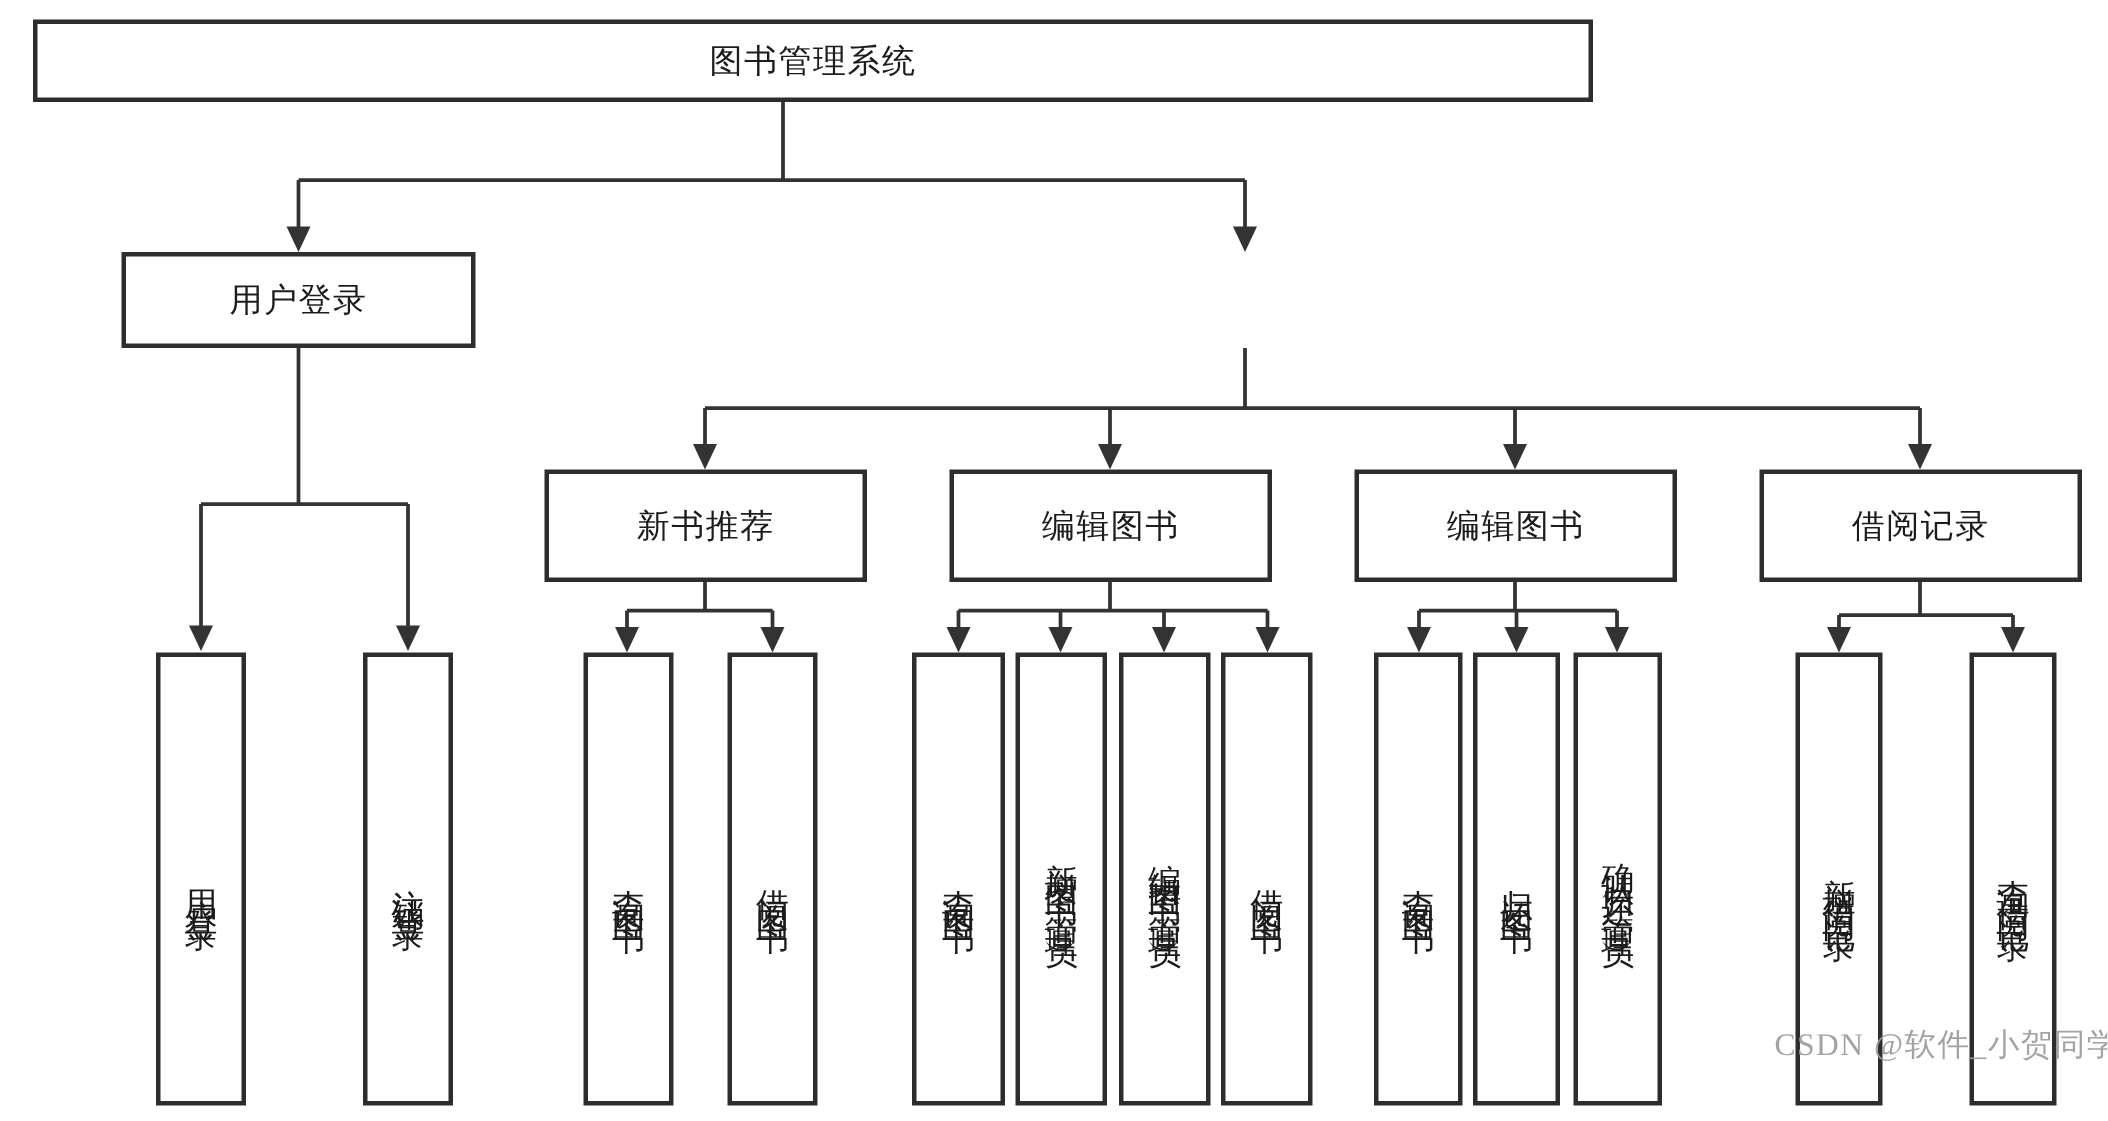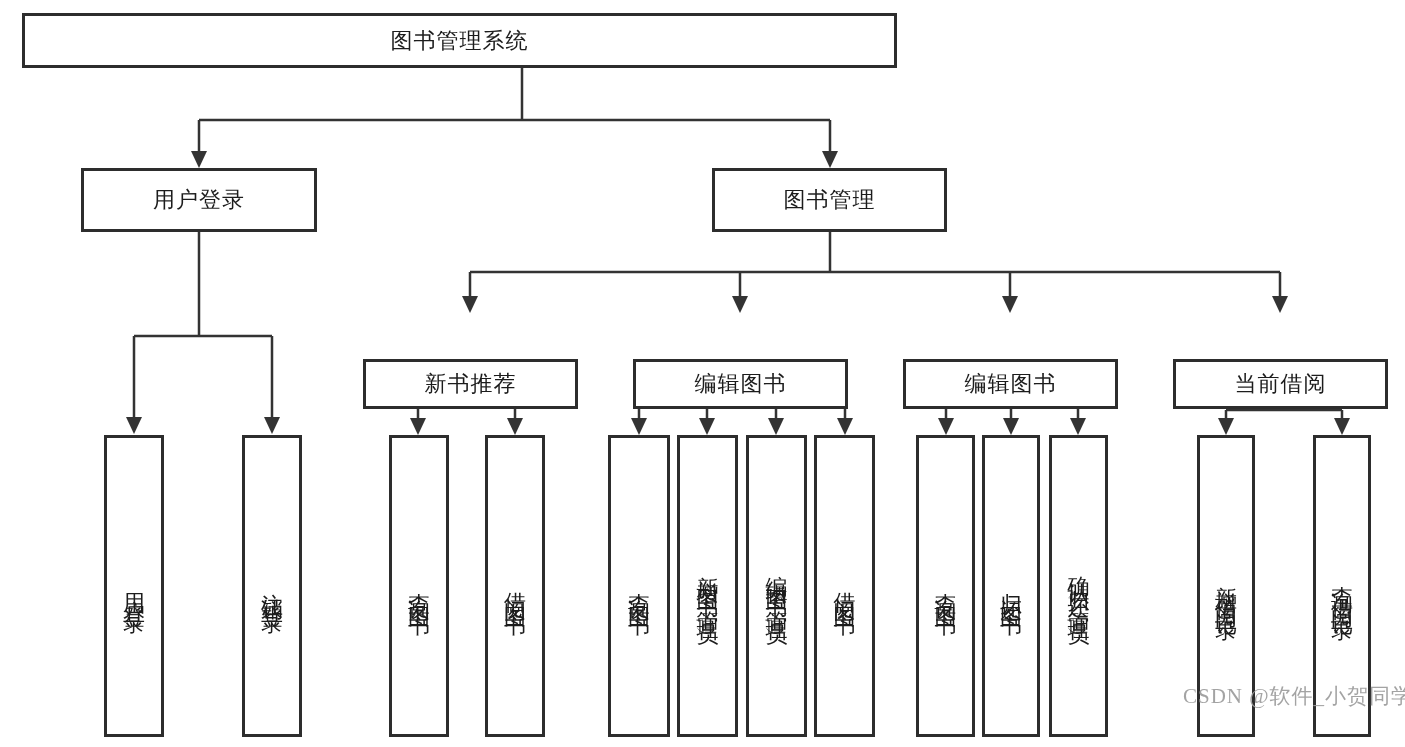--- a/index.html
+++ b/index.html
@@ -17,23 +17,23 @@
     box-sizing: border-box;
     border: 3px solid #2d2d2d;
     background: #ffffff;
     display: flex;
     align-items: center;
     justify-content: center;
     color: #1c1c1c;
     z-index: 2;
   }
   .h-box { font-size: 22px; letter-spacing: 1px; }
-  .root-box { left: 22px; top: 13px; width: 875px; height: 55px; }
+  .root-box { left: 22px; top: 13px; width: 1040px; height: 55px; }
   .lvl1-box { top: 168px; height: 64px; }
-  .lvl2-box { top: 313px; width: 215px; height: 50px; margin-top: 46px; }
+  .lvl2-box { top: 313px; width: 215px; height: 75px; }
   .v-box {
     top: 435px;
     height: 302px;
     writing-mode: vertical-rl;
     text-orientation: mixed;
     font-size: 22px;
     letter-spacing: 7px;
     line-height: 1;
     padding-top: 6px;
   }
@@ -90,26 +90,25 @@
       <path d="M1003,418 L1019,418 L1011,435 Z"></path>
       <path d="M1070,418 L1086,418 L1078,435 Z"></path>
       <path d="M1218,418 L1234,418 L1226,435 Z"></path>
       <path d="M1334,418 L1350,418 L1342,435 Z"></path>
     </g>
   </svg>
 
   <div class="box h-box root-box">图书管理系统</div>
 
   <div class="box h-box lvl1-box" style="left:81px;width:236px">用户登录</div>
-  <div class="box h-box lvl1-box" style="left:712px;width:235px">图书管理</div>
 
   <div class="box h-box lvl2-box" style="left:363px">新书推荐</div>
   <div class="box h-box lvl2-box" style="left:633px">编辑图书</div>
   <div class="box h-box lvl2-box" style="left:903px">编辑图书</div>
-  <div class="box h-box lvl2-box" style="left:1173px">当前借阅</div>
+  <div class="box h-box lvl2-box" style="left:1173px">借阅记录</div>
 
   <div class="box v-box" style="left:104px;width:60px">用户登录</div>
   <div class="box v-box" style="left:242px;width:60px">注销登录</div>
 
   <div class="box v-box" style="left:389px;width:60px">查询图书</div>
   <div class="box v-box" style="left:485px;width:60px">借阅图书</div>
 
   <div class="box v-box" style="left:608px;width:62px">查询图书</div>
   <div class="box v-box" style="left:677px;width:61px">新增图书（管理员）</div>
   <div class="box v-box" style="left:746px;width:61px">编辑图书（管理员）</div>

